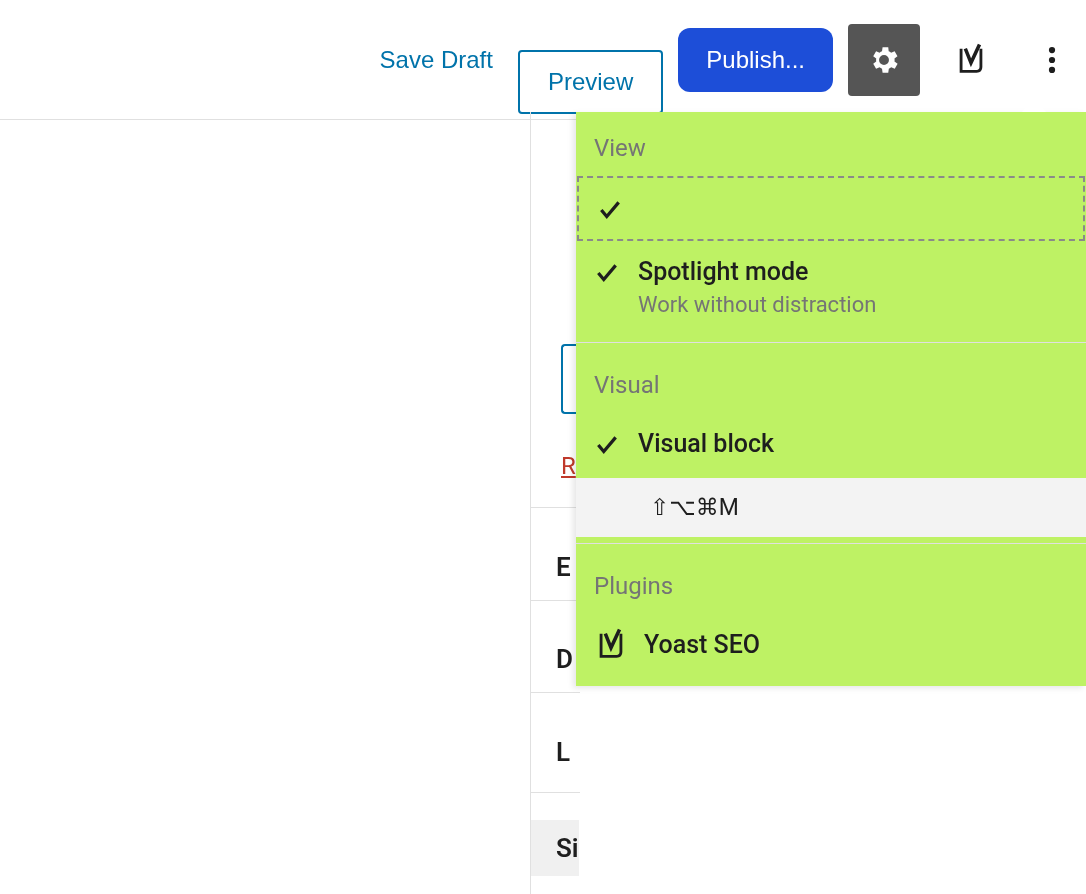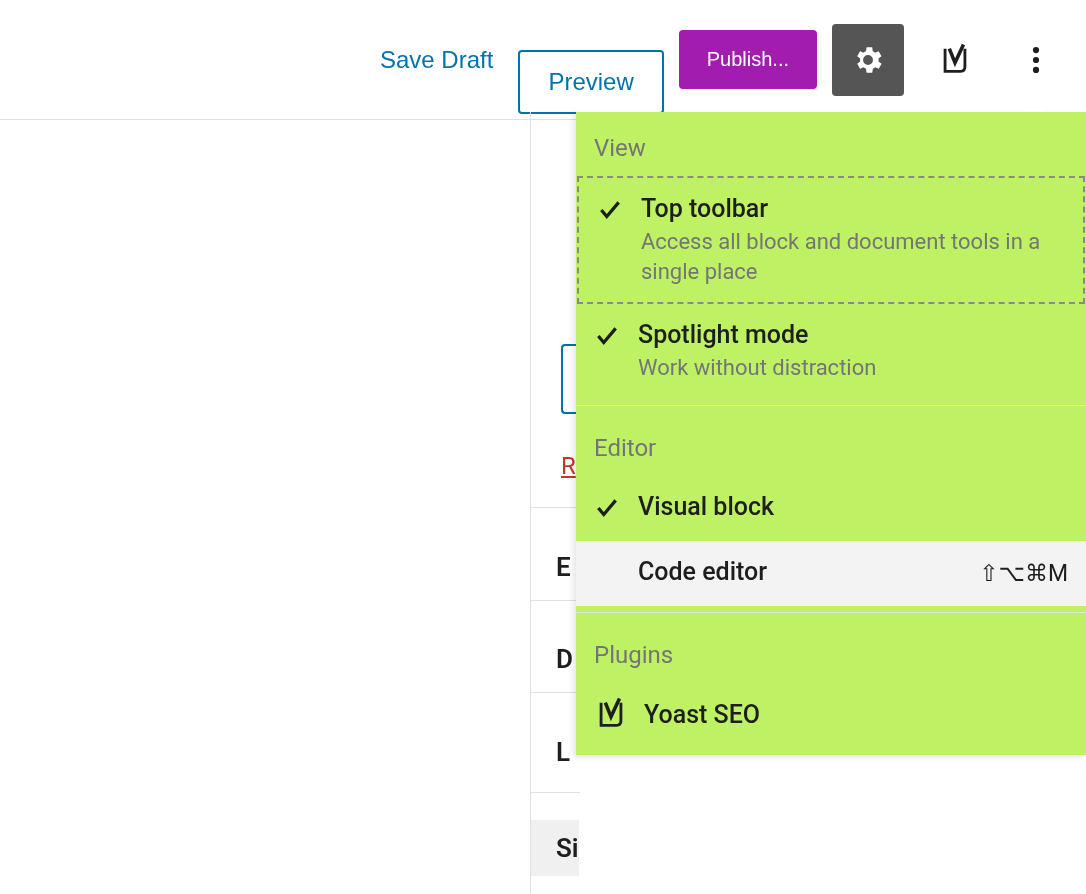--- a/index.html
+++ b/index.html
@@ -10,21 +10,21 @@
       height: 894px;
       position: relative;
       overflow: hidden;
     }
     .toolbar {
       height: 120px;
       border-bottom: 1px solid #e0e0e0;
       display: flex;
       align-items: center;
       justify-content: flex-end;
-      padding-right: 20px;
+      padding-right: 4px;
       gap: 15px;
     }
     .btn-link {
       background: none;
       border: none;
       color: #0073aa;
       font-size: 24px;
       font-weight: 500;
       cursor: pointer;
       padding: 12px 10px;
@@ -34,28 +34,28 @@
       border: 2px solid #0073aa;
       color: #0073aa;
       font-size: 24px;
       font-weight: 500;
       cursor: pointer;
       padding: 16px 28px;
       border-radius: 4px;
       margin-top: 44px;
     }
     .btn-primary {
-      background: #a21caf;
+      background: #1d4ed8;
       border: none;
       color: #fff;
-      font-size: 20px;
+      font-size: 24px;
       font-weight: 500;
       cursor: pointer;
       padding: 18px 28px;
-      border-radius: 4px;
+      border-radius: 12px;
     }
     .btn-icon {
       width: 72px;
       height: 72px;
       border: none;
       cursor: pointer;
       display: flex;
       align-items: center;
       justify-content: center;
       border-radius: 4px;
@@ -213,58 +213,51 @@
 
 <div class="dropdown">
   <div class="section-header">View</div>
 
   <div class="menu-item dashed">
     <div class="check-col">
       <svg viewBox="0 0 24 24" fill="none" stroke="#1e1e1e" stroke-width="3">
           <path d="M4 12 L9 18 L20 5"></path>
         </svg>
     </div>
-    <div class="item-body">
-      <div class="item-title">Top toolbar</div>
-      <div class="item-desc">Access all block and document tools in a single place</div>
-    </div>
   </div>
 
 
   <div class="menu-item">
     <div class="check-col">
       <svg viewBox="0 0 24 24" fill="none" stroke="#1e1e1e" stroke-width="3">
           <path d="M4 12 L9 18 L20 5"></path>
         </svg>
     </div>
     <div class="item-body">
       <div class="item-title">Spotlight mode</div>
       <div class="item-desc">Work without distraction</div>
     </div>
   </div>
 
   <div class="hr"></div>
-  <div class="section-header">Editor</div>
+  <div class="section-header">Visual</div>
 
   <div class="menu-item">
     <div class="check-col">
       <svg viewBox="0 0 24 24" fill="none" stroke="#1e1e1e" stroke-width="3">
           <path d="M4 12 L9 18 L20 5"></path>
         </svg>
     </div>
     <div class="item-body">
       <div class="item-title">Visual block</div>
     </div>
   </div>
 
   <div class="menu-item hover">
     <div class="check-col"></div>
-    <div class="item-body">
-      <div class="item-title">Code editor</div>
-    </div>
     <div class="item-shortcut">⇧⌥⌘M</div>
   </div>
 
   <div class="hr"></div>
   <div class="section-header">Plugins</div>
 
   <div class="plugin-item">
     <svg viewBox="0 0 24 24" fill="none" stroke="#1e1e1e" stroke-width="2">
         <path d="M5 4 L5 20 L16 20 Q19 20 19 17 L19 4" fill="none"></path>
         <path d="M8 4 L12 14 L18 1" stroke-width="2.5"></path>

